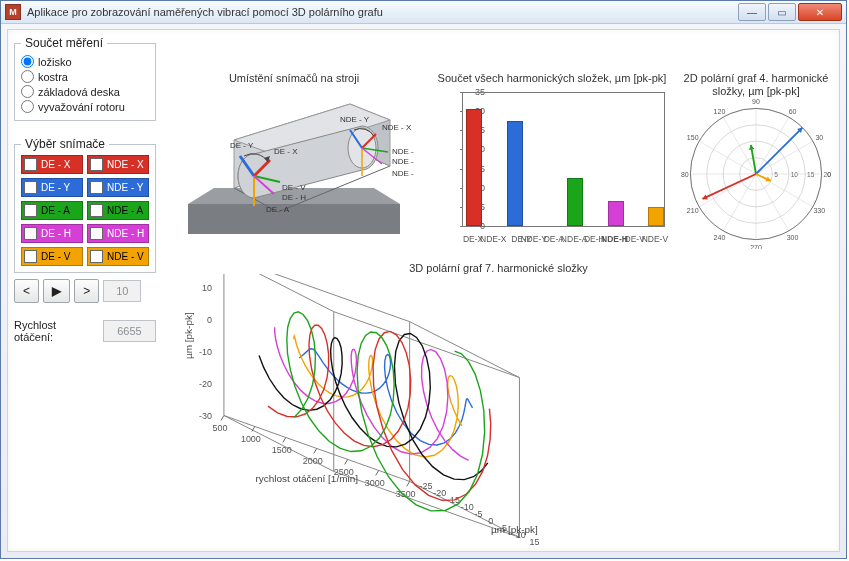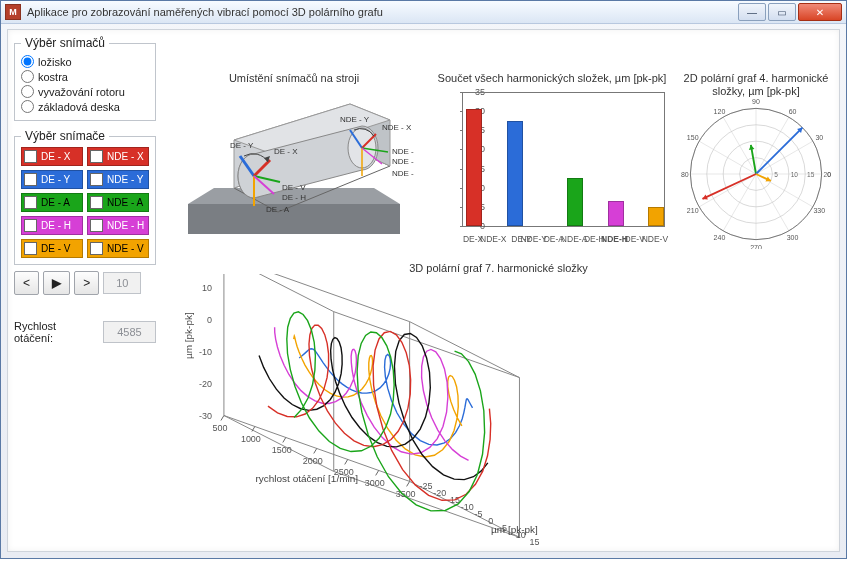--- a/index.html
+++ b/index.html
@@ -125,21 +125,21 @@
   .btn.play { font-weight: bold; }
   .valbox {
     background: #f1f1f1;
     border: 1px solid #bfc3c9;
     height: 20px;
     display: flex; align-items: center; justify-content: center;
     color: #8c8f95;
     padding: 0 6px;
     font-size: 11px;
   }
-  .speed-label { margin-top: 25px; }
+  .speed-label { margin-top: 16px; }
   .exit-btn {
     margin-top: 16px;
     width: 110px;
     height: 26px;
     background: linear-gradient(#fefefe, #e8e8e8);
     border: 1px solid #a0a4ab;
     border-radius: 2px;
     display: flex; align-items: center; justify-content: center;
     font-size: 11.5px;
   }
@@ -217,42 +217,42 @@
       <div class="winbtn">▭</div>
       <div class="winbtn close">✕</div>
     </div>
   </div>
 
   <div class="body">
 
     <div class="leftcol">
 
       <fieldset class="panel">
-        <legend>Výběr snímačů</legend>
+        <legend>Součet měření</legend>
         <div id="measure-opts">
             <label class="radio-row">
               <input type="radio" name="measure" checked="" style="">
               <span>ložisko</span>
             </label>
             <label class="radio-row">
               <input type="radio" name="measure" style="">
               <span>kostra</span>
             </label>
             <label class="radio-row">
               <input type="radio" name="measure" style="">
-              <span>vyvažování rotoru</span>
+              <span>základová deska</span>
             </label>
             <label class="radio-row">
               <input type="radio" name="measure" style="">
-              <span>základová deska</span>
+              <span>vyvažování rotoru</span>
             </label>
           </div>
       </fieldset>
 
-      <fieldset class="panel" style="margin-top:8px;">
+      <fieldset class="panel" style="margin-top:16px;">
         <legend>Výběr snímače</legend>
         <div class="sensor-grid" id="sensor-grid">
             <div class="sensor" style="background: rgb(215, 48, 39); color: rgb(255, 255, 255);">
               <span class="cb">✓</span>
               <span>DE - X</span>
             </div>
             <div class="sensor" style="background: rgb(215, 48, 39); color: rgb(255, 255, 255);">
               <span class="cb"></span>
               <span>NDE - X</span>
             </div>
@@ -293,21 +293,21 @@
 
       <div class="navrow">
         <div class="btn">&lt;</div>
         <div class="btn play">▶</div>
         <div class="btn">&gt;</div>
         <div class="valbox" style="width:24px;">10</div>
       </div>
 
       <div class="speed-label" style="display:flex;align-items:center;gap:6px;">
         <span>Rychlost otáčení:</span>
-        <span class="valbox" style="width:40px;">4585</span>
+        <span class="valbox" style="width:40px;">6655</span>
       </div>
 
     </div>
 
     <div class="plotarea">
 
       <div class="top1">
         <div class="chart-title">Umístění snímačů na stroji</div>
         <div class="sensor-diagram">
           <svg viewBox="0 0 240 162" width="240" height="162">

